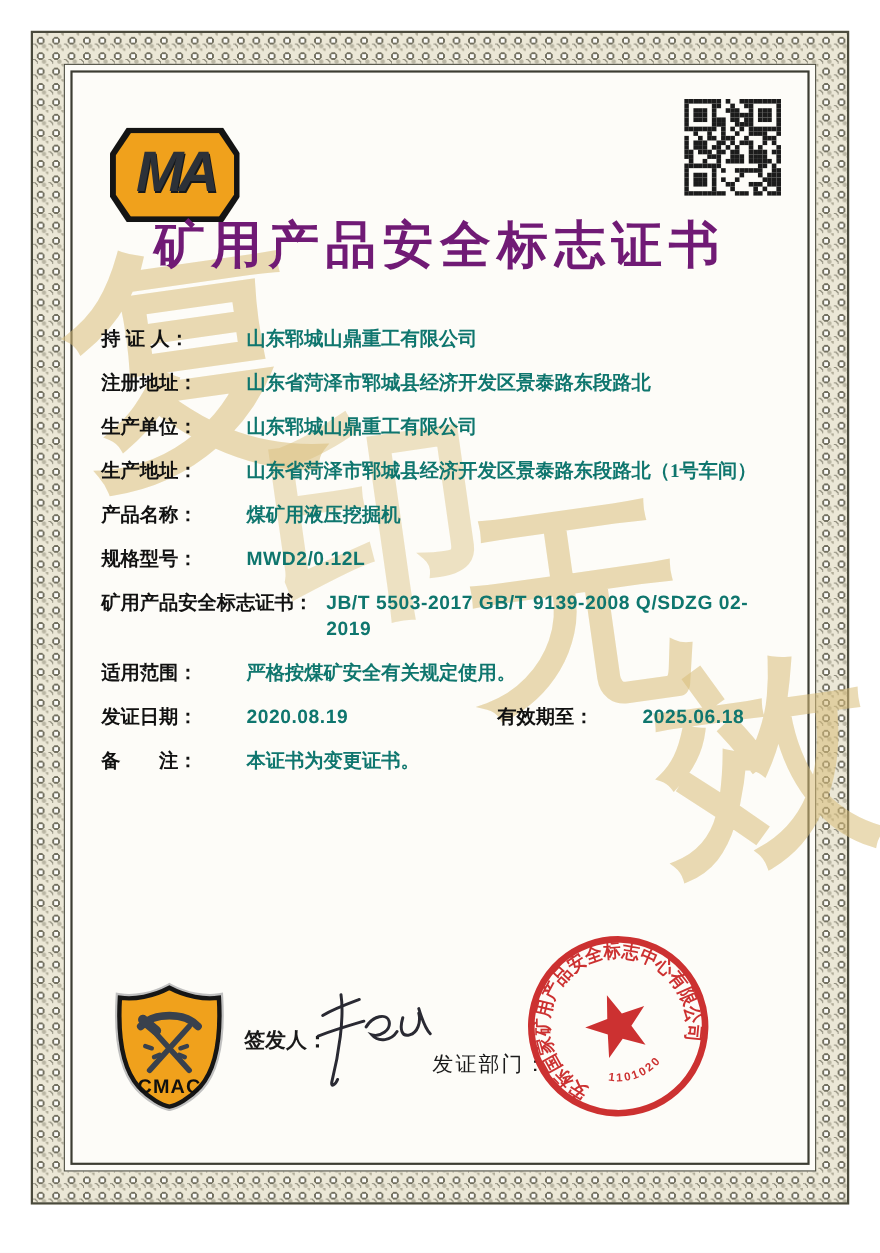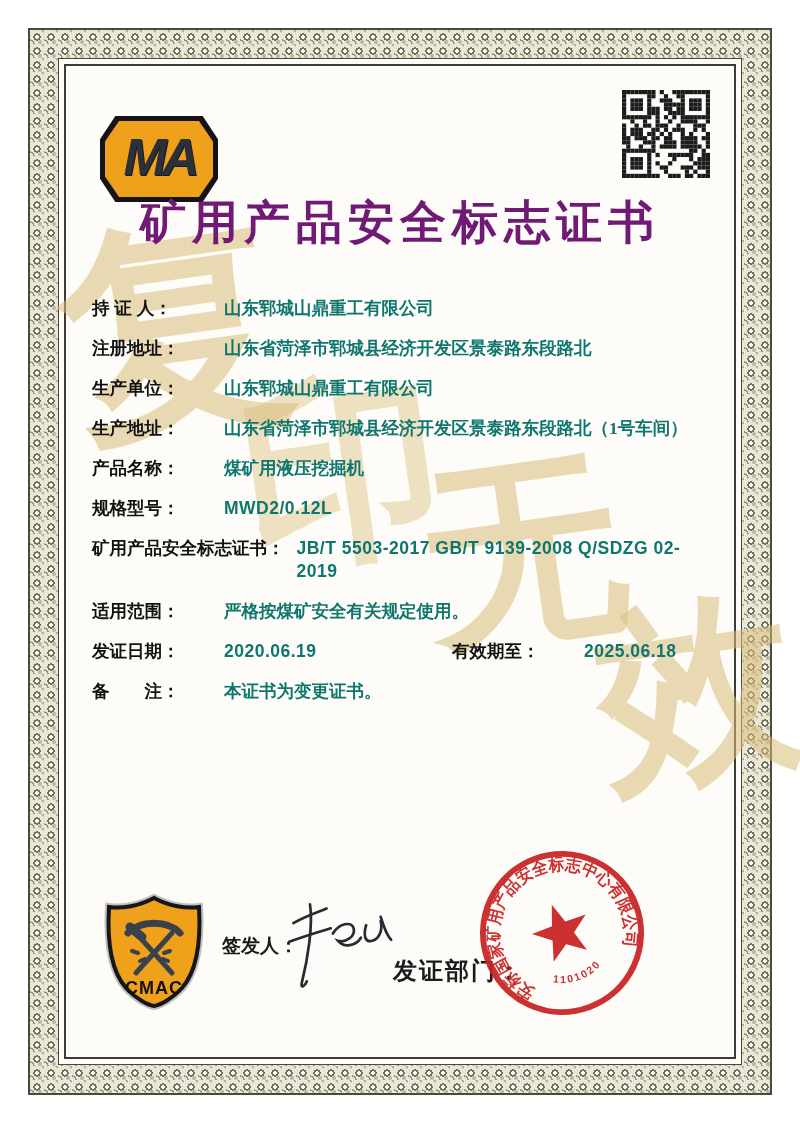--- a/index.html
+++ b/index.html
@@ -54,21 +54,21 @@
   .row .value.w3{max-width:466px;line-break:anywhere;}
   .daterow .value{min-width:150px;}
   .daterow .label2{margin-left:78px;}
   .statement{position:absolute;left:90px;top:752px;width:628px;font-size:17px;
     line-height:1.76;font-weight:600;text-align:justify;text-indent:2em;color:#111;}
   
   .cmac{position:absolute;left:102px;top:892px;}
   .signer-label{position:absolute;left:222px;top:933px;font-size:19px;font-weight:800;
     font-family:"Liberation Sans","DejaVu Sans",sans-serif;}
   .signature{position:absolute;left:278px;top:894px;}
-  .dept-label{position:absolute;left:393px;top:955px;font-size:24px;font-weight:700;
+  .dept-label{position:absolute;left:393px;top:955px;font-size:19px;font-weight:400;
     letter-spacing:2px;font-family:"Liberation Sans","DejaVu Sans",sans-serif;}
   .stamp{position:absolute;left:472px;top:843px;}
 </style>
 </head>
 <body>
 
 <div class="page">
 
   <div class="border-band"></div>
   <div class="border-hole"></div>
@@ -378,21 +378,21 @@
       <div class="row wide">
         <span class="label">矿用产品安全标志证书：</span>
         <span class="value latin">JB/T 5503-2017 GB/T 9139-2008 Q/SDZG 02-2019</span>
       </div>
       <div class="row">
         <span class="label">适用范围：</span>
         <span class="value">严格按煤矿安全有关规定使用。</span>
       </div>
       <div class="row daterow">
         <span class="label">发证日期：</span>
-        <span class="value latin">2020.06.19</span>
+        <span class="value latin">2020.08.19</span>
         <span class="label label2">有效期至：</span>
         <span class="value latin">2025.06.18</span>
       </div>
       <div class="row">
         <span class="label">备　　注：</span>
         <span class="value">本证书为变更证书。</span>
       </div>
     </div>
 
 

